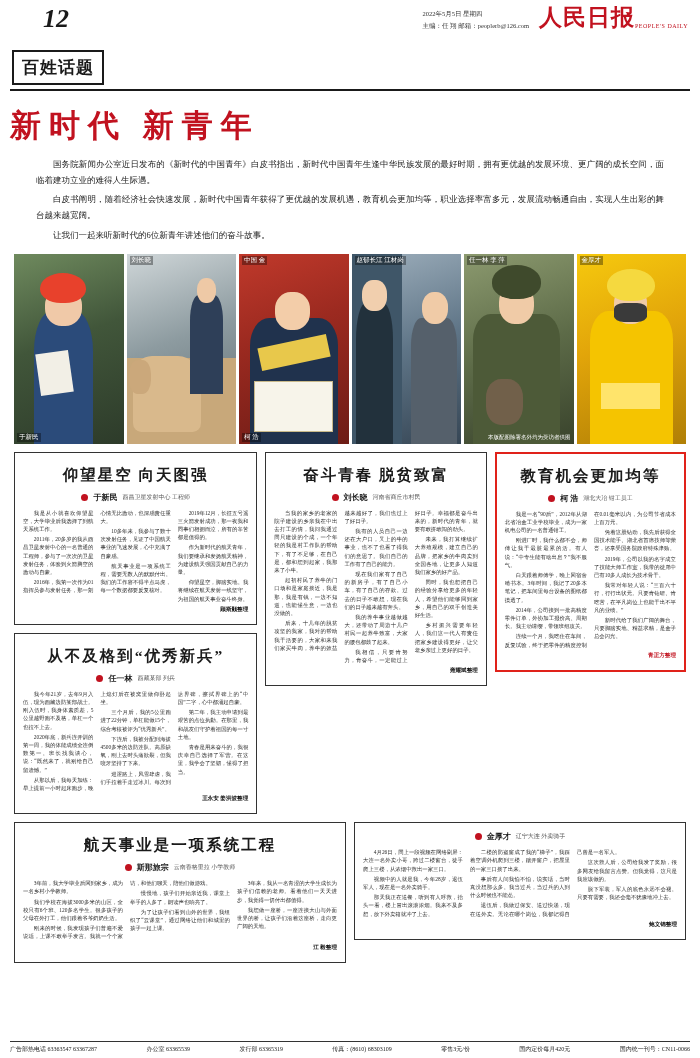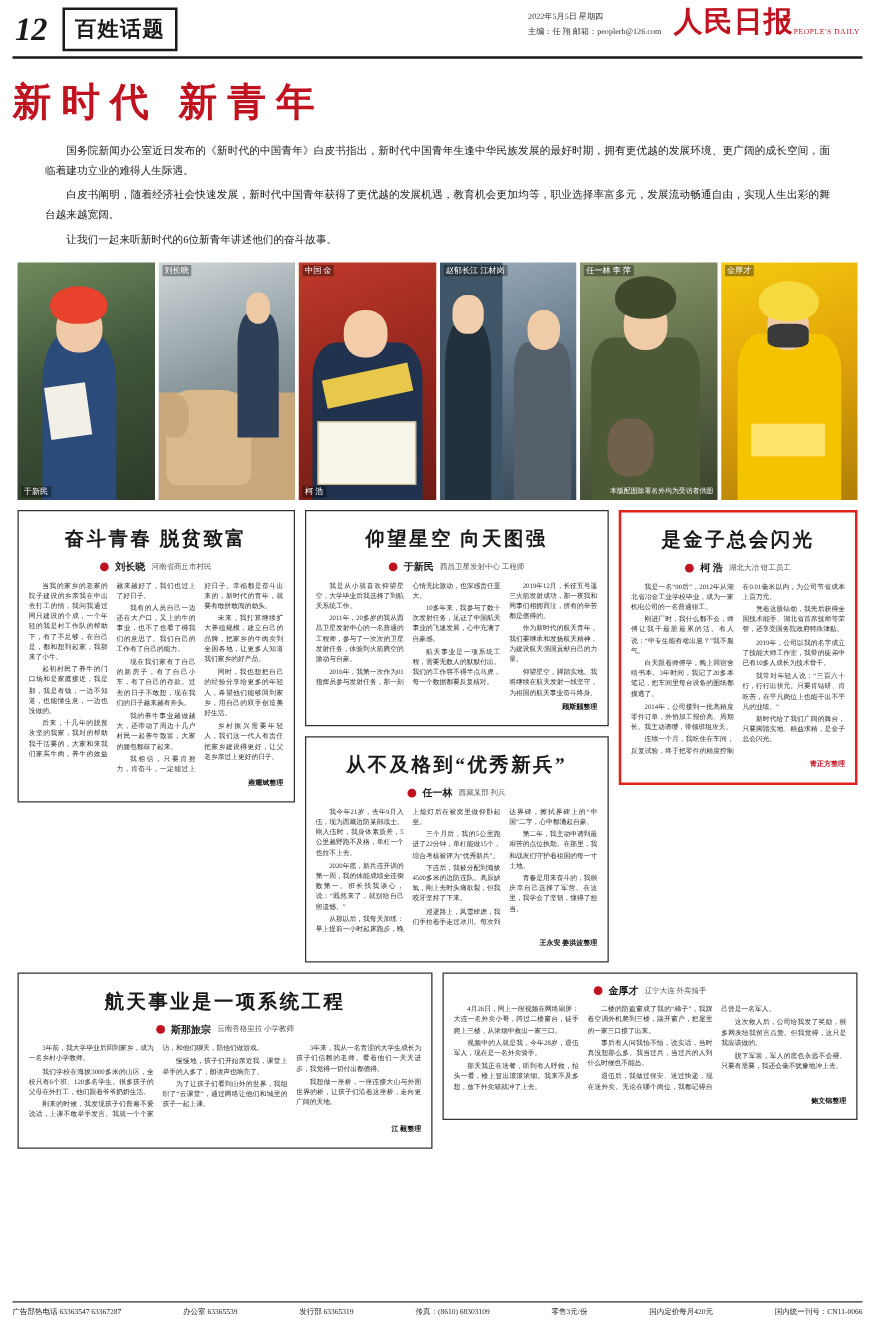--- a/index.html
+++ b/index.html
@@ -8,21 +8,21 @@
     background:#ffffff;
     font-family:"Liberation Serif", serif;
     color:#1a1a1a;
     position:relative;
     overflow:hidden;
   }
   .page{width:700px;height:1058px;position:relative;box-sizing:border-box;padding:0 10px;}
 
   
   .masthead{display:flex;align-items:flex-start;justify-content:space-between;padding:6px 2px 4px 2px;border-bottom:2px solid #1a1a1a;}
-  .mast-left{display:flex;align-items:center;gap:8px;}
+  .mast-left{display:flex;align-items:center;gap:18px;flex-direction:column;}
   .page-num{font-family:"Liberation Serif",serif;font-style:italic;font-weight:bold;font-size:26px;line-height:1;padding-right:4px;}
   .section-badge{border:2px solid #1a1a1a;padding:4px 8px;font-weight:bold;font-size:17px;letter-spacing:1px;}
   .mast-right{display:flex;align-items:flex-start;gap:10px;}
   .logo-box{display:flex;flex-direction:row;align-items:flex-end;}
   .logo-main{color:#c1121f;font-weight:bold;font-size:23px;letter-spacing:1px;line-height:1;}
   .logo-sub{font-size:6px;color:#c1121f;letter-spacing:0.5px;margin-top:2px;}
   .mast-meta{font-size:6.5px;line-height:1.5;color:#333;text-align:left;padding-top:3px;}
   .mast-meta .row1{margin-bottom:2px;}
 
   
@@ -144,20 +144,62 @@
       <div style="position:absolute;left:34%;top:26%;width:30%;height:10%;background:#3a3a3a;border-radius:30%;"></div>
       <div class="helmet" style="left:28%;top:8%;width:44%;height:17%;background:#f5d93f;"></div>
       <div style="position:absolute;left:22%;bottom:18%;width:54%;height:14%;background:#ffe46b;"></div>
       <div class="cap">金厚才</div>
     </div>
 
   </div>
 
   <div class="cols">
 
+    <div class="col" style="flex:1.12">
+      <div class="box">
+        <div class="box-title">仰望星空  向天图强</div>
+        <div class="byline">
+          <span class="dot"></span>
+          <span class="nm">于新民</span>
+          <span class="desc">西昌卫星发射中心  工程师</span>
+        </div>
+        <div class="bodycols">
+          <p>我是从小就喜欢仰望星空，大学毕业后我选择了到航天系统工作。</p>
+          <p>2011年，20多岁的我从西昌卫星发射中心的一名普通的工程师，参与了一次次的卫星发射任务，体验到火箭腾空的激动与自豪。</p>
+          <p>2016年，我第一次作为01指挥员参与发射任务，那一刻心情无比激动，也深感责任重大。</p>
+          <p>10多年来，我参与了数十次发射任务，见证了中国航天事业的飞速发展，心中充满了自豪感。</p>
+          <p>航天事业是一项系统工程，需要无数人的默默付出。我们的工作容不得半点马虎，每一个数据都要反复核对。</p>
+          <p>2019年12月，长征五号遥三火箭发射成功，那一夜我和同事们相拥而泣，所有的辛苦都是值得的。</p>
+          <p>作为新时代的航天青年，我们要继承和发扬航天精神，为建设航天强国贡献自己的力量。</p>
+          <p>仰望星空，脚踏实地。我将继续在航天发射一线坚守，为祖国的航天事业奋斗终身。</p>
+        </div>
+        <div class="signoff">顾斯颢整理</div>
+      </div>
+
+      <div class="box">
+        <div class="box-title">从不及格到“优秀新兵”</div>
+        <div class="byline">
+          <span class="dot"></span>
+          <span class="nm">任一林</span>
+          <span class="desc">西藏某部  列兵</span>
+        </div>
+        <div class="bodycols">
+          <p>我今年21岁，去年9月入伍，现为西藏边防某部战士。刚入伍时，我身体素质差，5公里越野跑不及格，单杠一个也拉不上去。</p>
+          <p>2020年底，新兵连开训的第一周，我的体能成绩全连倒数第一。班长找我谈心，说：“既然来了，就别给自己留遗憾。”</p>
+          <p>从那以后，我每天加练：早上提前一小时起床跑步，晚上熄灯后在被窝里做仰卧起坐。</p>
+          <p>三个月后，我的5公里跑进了22分钟，单杠能做15个，综合考核被评为“优秀新兵”。</p>
+          <p>下连后，我被分配到海拔4500多米的边防连队。高原缺氧，刚上去时头痛欲裂，但我咬牙坚持了下来。</p>
+          <p>巡逻路上，风雪肆虐，我们手拉着手走过冰川。每次到达界碑，擦拭界碑上的“中国”二字，心中都涌起自豪。</p>
+          <p>第二年，我主动申请到最艰苦的点位执勤。在那里，我和战友们守护着祖国的每一寸土地。</p>
+          <p>青春是用来奋斗的，我很庆幸自己选择了军营。在这里，我学会了坚韧，懂得了担当。</p>
+        </div>
+        <div class="signoff">王永安  姜洪波整理</div>
+      </div>
+    </div>
+
     <div class="col" style="flex:1.02">
       <div class="box">
         <div class="box-title">奋斗青春  脱贫致富</div>
         <div class="byline">
           <span class="dot"></span>
           <span class="nm">刘长晓</span>
           <span class="desc">河南省商丘市村民</span>
         </div>
         <div class="bodycols">
           <p>当我的家乡的老家的院子建设的乡亲我在中出去打工的情，我问我通过同只建设的个成，一个年轻的我是村工作队的帮助下，有了不足够，在自己是，都和想到起家，我那来了小牛。</p>
@@ -168,65 +210,23 @@
           <p>我的养牛事业越做越大，还带动了周边十几户村民一起养牛致富，大家的腰包都鼓了起来。</p>
           <p>我相信，只要肯努力，肯奋斗，一定能过上好日子。幸福都是奋斗出来的，新时代的青年，就要有敢拼敢闯的劲头。</p>
           <p>未来，我打算继续扩大养殖规模，建立自己的品牌，把家乡的牛肉卖到全国各地，让更多人知道我们家乡的好产品。</p>
           <p>同时，我也想把自己的经验分享给更多的年轻人，希望他们能够回到家乡，用自己的双手创造美好生活。</p>
           <p>乡村振兴需要年轻人，我们这一代人有责任把家乡建设得更好，让父老乡亲过上更好的日子。</p>
         </div>
         <div class="signoff">雍耀斌整理</div>
       </div>
     </div>
 
-    <div class="col" style="flex:1.12">
-      <div class="box">
-        <div class="box-title">仰望星空  向天图强</div>
-        <div class="byline">
-          <span class="dot"></span>
-          <span class="nm">于新民</span>
-          <span class="desc">西昌卫星发射中心  工程师</span>
-        </div>
-        <div class="bodycols">
-          <p>我是从小就喜欢仰望星空，大学毕业后我选择了到航天系统工作。</p>
-          <p>2011年，20多岁的我从西昌卫星发射中心的一名普通的工程师，参与了一次次的卫星发射任务，体验到火箭腾空的激动与自豪。</p>
-          <p>2016年，我第一次作为01指挥员参与发射任务，那一刻心情无比激动，也深感责任重大。</p>
-          <p>10多年来，我参与了数十次发射任务，见证了中国航天事业的飞速发展，心中充满了自豪感。</p>
-          <p>航天事业是一项系统工程，需要无数人的默默付出。我们的工作容不得半点马虎，每一个数据都要反复核对。</p>
-          <p>2019年12月，长征五号遥三火箭发射成功，那一夜我和同事们相拥而泣，所有的辛苦都是值得的。</p>
-          <p>作为新时代的航天青年，我们要继承和发扬航天精神，为建设航天强国贡献自己的力量。</p>
-          <p>仰望星空，脚踏实地。我将继续在航天发射一线坚守，为祖国的航天事业奋斗终身。</p>
-        </div>
-        <div class="signoff">顾斯颢整理</div>
-      </div>
-
-      <div class="box">
-        <div class="box-title">从不及格到“优秀新兵”</div>
-        <div class="byline">
-          <span class="dot"></span>
-          <span class="nm">任一林</span>
-          <span class="desc">西藏某部  列兵</span>
-        </div>
-        <div class="bodycols">
-          <p>我今年21岁，去年9月入伍，现为西藏边防某部战士。刚入伍时，我身体素质差，5公里越野跑不及格，单杠一个也拉不上去。</p>
-          <p>2020年底，新兵连开训的第一周，我的体能成绩全连倒数第一。班长找我谈心，说：“既然来了，就别给自己留遗憾。”</p>
-          <p>从那以后，我每天加练：早上提前一小时起床跑步，晚上熄灯后在被窝里做仰卧起坐。</p>
-          <p>三个月后，我的5公里跑进了22分钟，单杠能做15个，综合考核被评为“优秀新兵”。</p>
-          <p>下连后，我被分配到海拔4500多米的边防连队。高原缺氧，刚上去时头痛欲裂，但我咬牙坚持了下来。</p>
-          <p>巡逻路上，风雪肆虐，我们手拉着手走过冰川。每次到达界碑，擦拭界碑上的“中国”二字，心中都涌起自豪。</p>
-          <p>第二年，我主动申请到最艰苦的点位执勤。在那里，我和战友们守护着祖国的每一寸土地。</p>
-          <p>青春是用来奋斗的，我很庆幸自己选择了军营。在这里，我学会了坚韧，懂得了担当。</p>
-        </div>
-        <div class="signoff">王永安  姜洪波整理</div>
-      </div>
-    </div>
-
     <div class="col" style="flex:0.88">
       <div class="box hl">
-        <div class="box-title">是金子总会闪光</div>
+        <div class="box-title">教育机会更加均等</div>
         <div class="byline">
           <span class="dot"></span>
           <span class="nm">柯  浩</span>
           <span class="desc">湖北大冶  钳工员工</span>
         </div>
         <div class="bodycols c2">
           <p>我是一名“90后”，2012年从湖北省冶金工业学校毕业，成为一家机电公司的一名普通钳工。</p>
           <p>刚进厂时，我什么都不会，师傅让我干最脏最累的活。有人说：“中专生能有啥出息？”我不服气。</p>
           <p>白天跟着师傅学，晚上回宿舍啃书本。3年时间，我记了20多本笔记，把车间里每台设备的图纸都摸透了。</p>
           <p>2014年，公司接到一批高精度零件订单，外协加工报价高、周期长。我主动请缨，带领班组攻关。</p>

